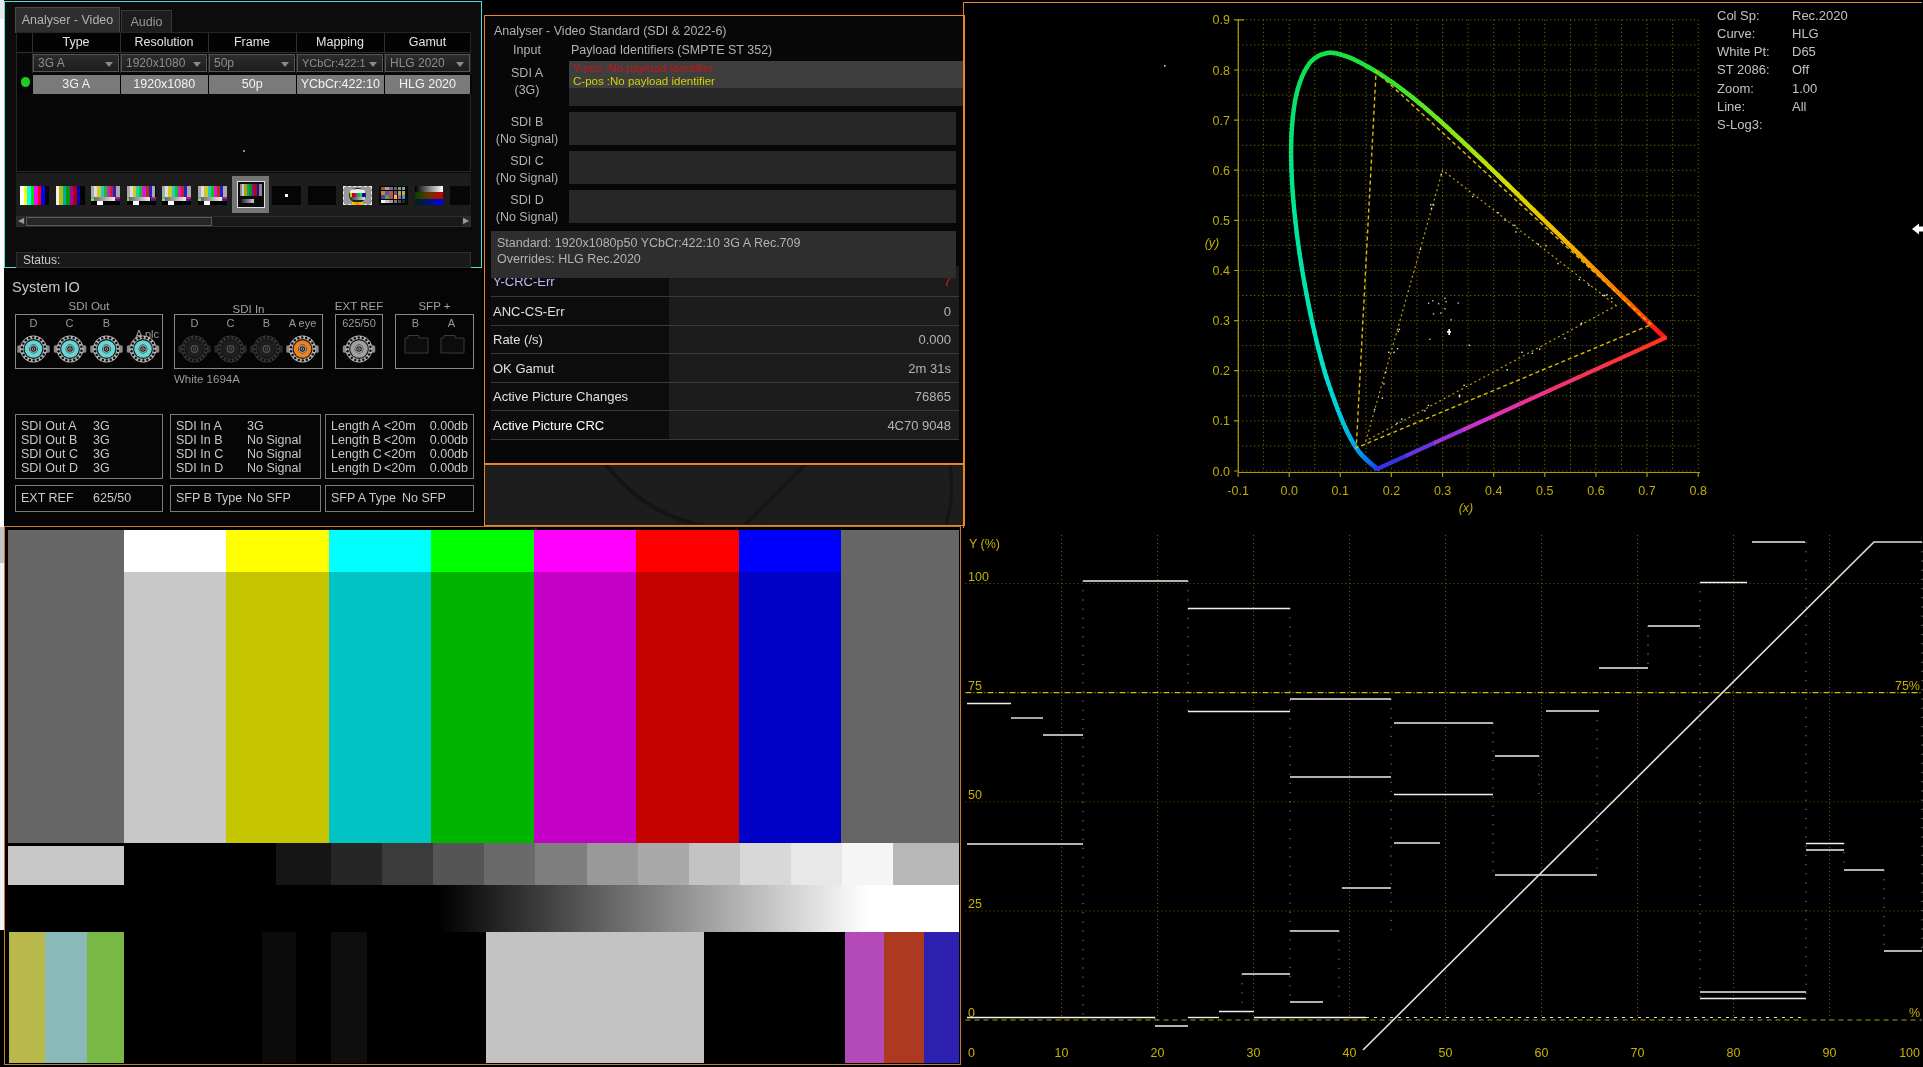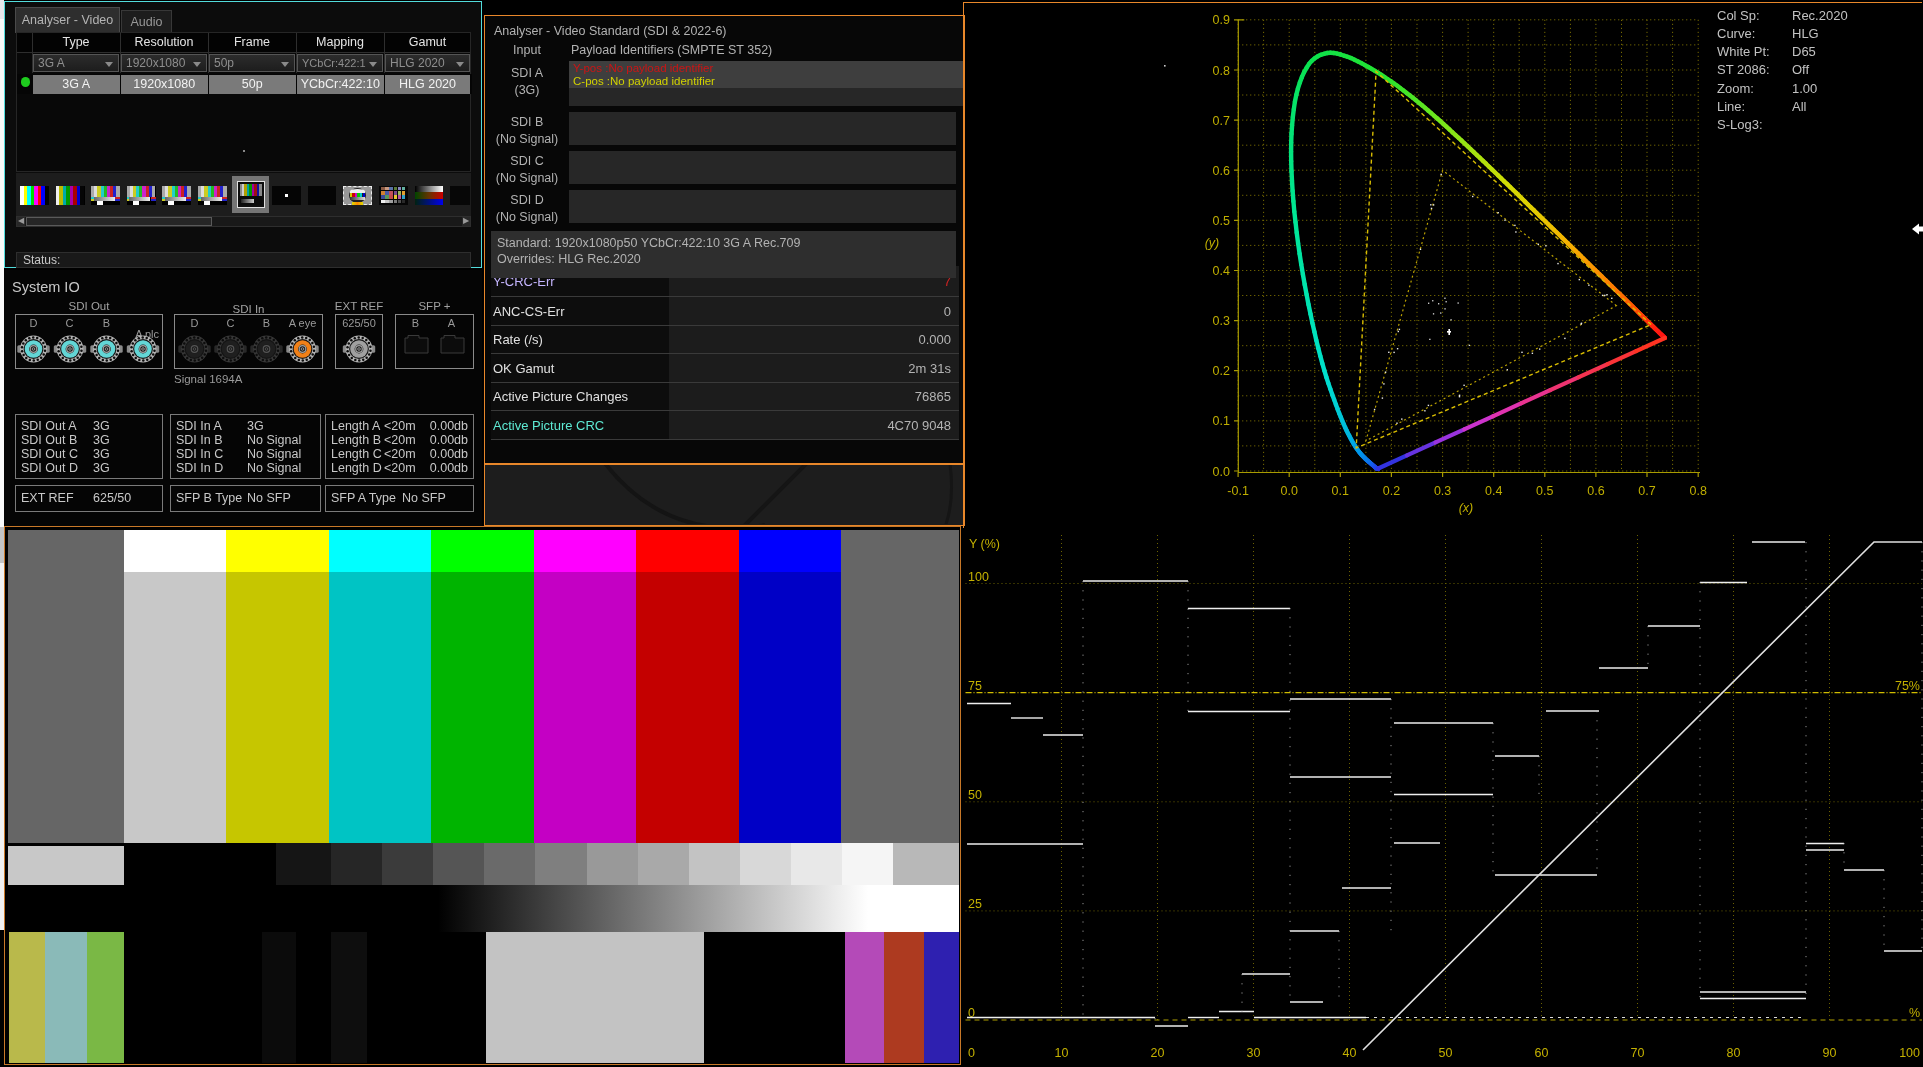--- a/index.html
+++ b/index.html
@@ -79,21 +79,21 @@
 <div class="abs" style="left:60px;top:317px;width:19px;text-align:center;color:#9a9a9a;font-size:11px">C</div>
 <div class="abs" style="left:97px;top:317px;width:19px;text-align:center;color:#9a9a9a;font-size:11px">B</div>
 <div class="abs" style="left:127px;top:328px;width:32px;text-align:right;color:#9a9a9a;font-size:11px">A plc</div>
 <div class="abs" style="left:185px;top:317px;width:19px;text-align:center;color:#9a9a9a;font-size:11px">D</div>
 <div class="abs" style="left:221px;top:317px;width:19px;text-align:center;color:#9a9a9a;font-size:11px">C</div>
 <div class="abs" style="left:257px;top:317px;width:19px;text-align:center;color:#9a9a9a;font-size:11px">B</div>
 <div class="abs" style="left:286px;top:317px;width:33px;text-align:center;color:#9a9a9a;font-size:11px">A eye</div>
 <div class="abs" style="left:335px;top:317px;width:48px;text-align:center;color:#9a9a9a;font-size:11px">625/50</div>
 <div class="abs" style="left:406px;top:317px;width:19px;text-align:center;color:#9a9a9a;font-size:11px">B</div>
 <div class="abs" style="left:442px;top:317px;width:19px;text-align:center;color:#9a9a9a;font-size:11px">A</div>
-<div class="abs" style="left:174px;top:373px;color:#9a9a9a;font-size:11.5px">Signal 1694A</div>
+<div class="abs" style="left:174px;top:373px;color:#9a9a9a;font-size:11.5px">White 1694A</div>
 <svg width="482" height="260" viewBox="0 0 482 260" style="position:absolute;left:0;top:270px">
     <rect x="17.3" y="75.2" width="4.8" height="7.6" rx="1.6" fill="#8a8a8a"></rect>
     <rect x="44.9" y="75.2" width="4.8" height="7.6" rx="1.6" fill="#8a8a8a"></rect>
     <circle cx="33.5" cy="79.0" r="13.4" fill="#b4b4b4"></circle>
     <circle cx="44.97" cy="80.73" r="1.25" fill="#0d0d0d"></circle>
     <circle cx="43.69" cy="84.55" r="1.25" fill="#0d0d0d"></circle>
     <circle cx="41.17" cy="87.70" r="1.25" fill="#0d0d0d"></circle>
     <circle cx="37.73" cy="89.80" r="1.25" fill="#0d0d0d"></circle>
     <circle cx="33.78" cy="90.60" r="1.25" fill="#0d0d0d"></circle>
     <circle cx="29.80" cy="89.99" r="1.25" fill="#0d0d0d"></circle>
@@ -376,21 +376,21 @@
  <div class="abs" style="left:6px;top:308.5px;width:468px;height:1px;background:#3a3a3a"></div>
  <div class="abs" style="left:8px;top:316px;color:#e0e0e0;font-size:13px">Rate (/s)</div>
  <div class="abs" style="left:184px;top:316px;width:282px;text-align:right;color:#b4b4b4;font-size:13px">0.000</div>
  <div class="abs" style="left:6px;top:337px;width:468px;height:1px;background:#3a3a3a"></div>
  <div class="abs" style="left:8px;top:344.5px;color:#e0e0e0;font-size:13px">OK Gamut</div>
  <div class="abs" style="left:184px;top:344.5px;width:282px;text-align:right;color:#b4b4b4;font-size:13px">2m 31s</div>
  <div class="abs" style="left:6px;top:365.5px;width:468px;height:1px;background:#3a3a3a"></div>
  <div class="abs" style="left:8px;top:373px;color:#e0e0e0;font-size:13px">Active Picture Changes</div>
  <div class="abs" style="left:184px;top:373px;width:282px;text-align:right;color:#b4b4b4;font-size:13px">76865</div>
  <div class="abs" style="left:6px;top:394px;width:468px;height:1px;background:#3a3a3a"></div>
- <div class="abs" style="left:8px;top:401.5px;color:#5eead4;font-size:13px">Active Picture CRC</div>
+ <div class="abs" style="left:8px;top:401.5px;color:#ffffff;font-size:13px">Active Picture CRC</div>
  <div class="abs" style="left:184px;top:401.5px;width:282px;text-align:right;color:#b4b4b4;font-size:13px">4C70 9048</div>
  <div class="abs" style="left:6px;top:423px;width:468px;height:1px;background:#3a3a3a"></div>
 
  <div class="abs" style="left:6px;top:215px;width:465px;height:46.5px;background:#2e2e2e"></div>
  <div class="abs" style="left:12px;top:219.5px;color:#b2b2b2;font-size:12.5px">Standard: 1920x1080p50 YCbCr:422:10 3G A Rec.709</div>
  <div class="abs" style="left:12px;top:235.5px;color:#b2b2b2;font-size:12.5px">Overrides: HLG Rec.2020</div>
 </div>
 
 <div class="abs" style="left:484px;top:464px;width:481px;height:62px;background:#1d1d1d;border:1.5px solid #e8872a;overflow:hidden">
  <svg width="478" height="59" viewBox="0 0 478 59" style="position:absolute;left:0;top:0">

